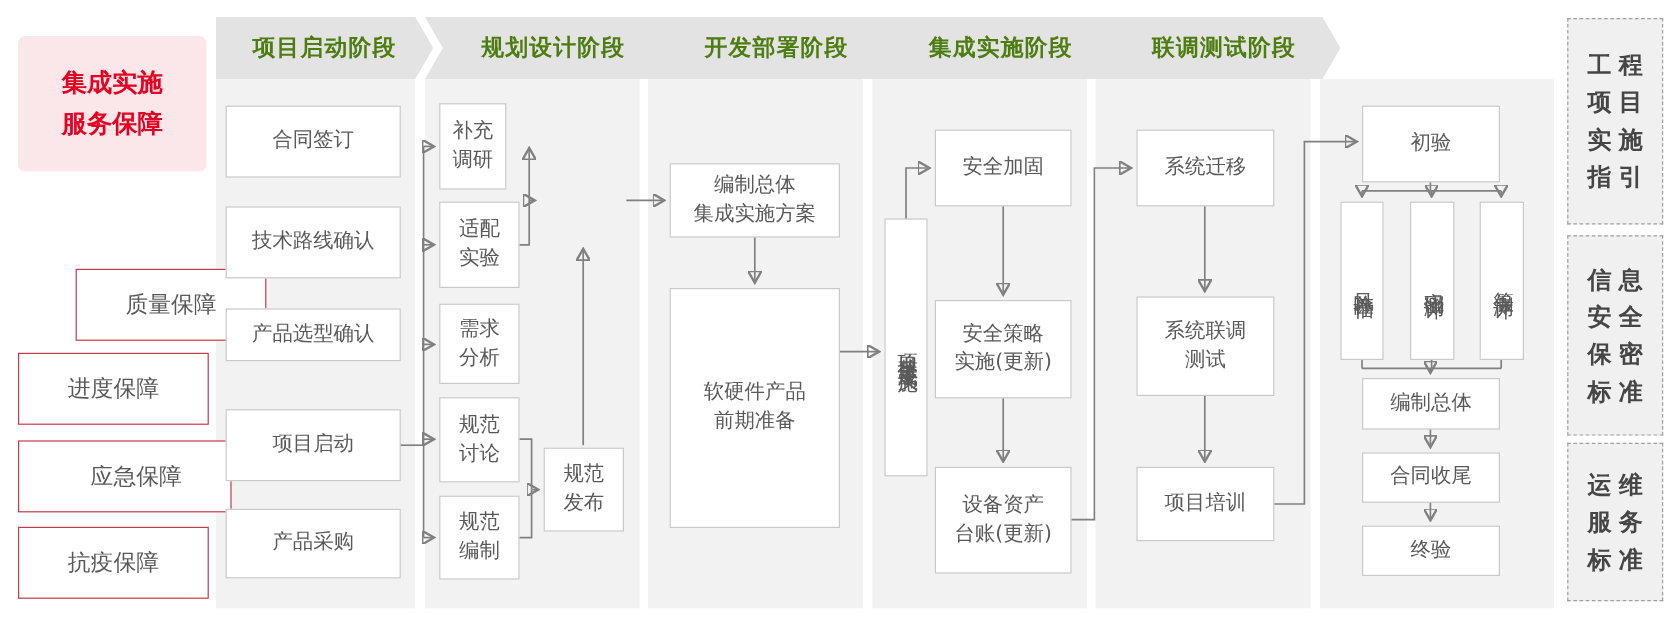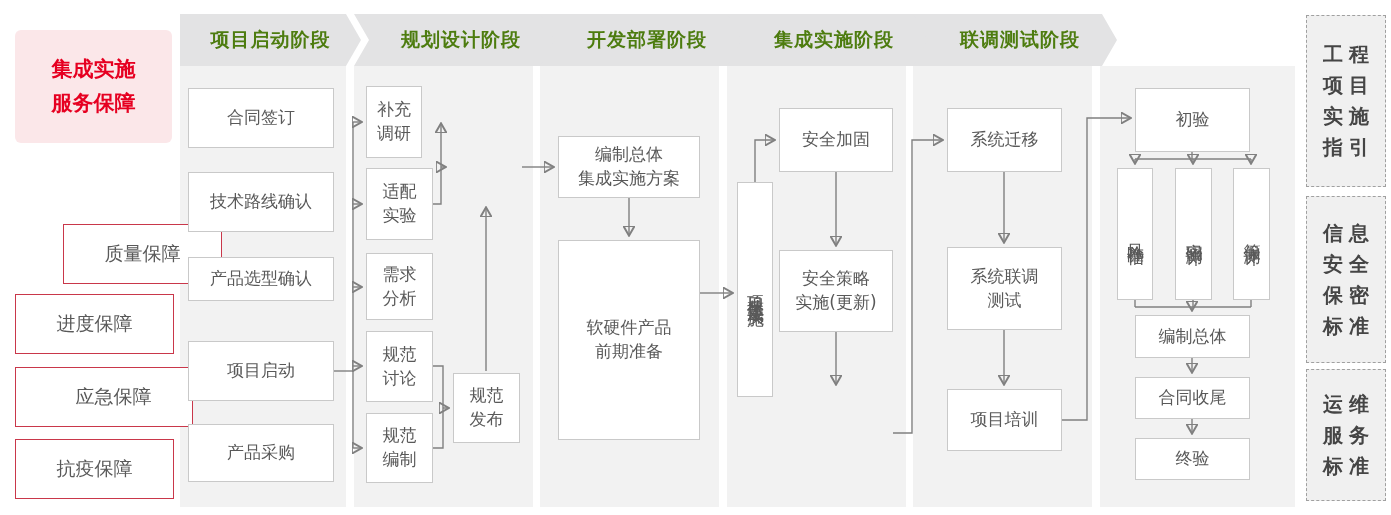--- a/index.html
+++ b/index.html
@@ -80,20 +80,22 @@
 
   <div class="box" style="left:558px;top:136px;width:142px;height:62px;">编制总体
 集成实施方案</div>
   <div class="box" style="left:558px;top:240px;width:142px;height:200px;">软硬件产品
 前期准备</div>
 
   <div class="box vbox" style="left:737px;top:182px;width:36px;height:215px;">项目整体集成实施</div>
   <div class="box" style="left:779px;top:108px;width:114px;height:64px;">安全加固</div>
   <div class="box" style="left:779px;top:250px;width:114px;height:82px;">安全策略
 实施(更新)</div>
+  <div class="box" style="left:779px;top:389px;width:114px;height:89px;">设备资产
+台账(更新)</div>
 
   <div class="box" style="left:947px;top:108px;width:115px;height:64px;">系统迁移</div>
   <div class="box" style="left:947px;top:247px;width:115px;height:83px;">系统联调
 测试</div>
   <div class="box" style="left:947px;top:389px;width:115px;height:62px;">项目培训</div>
 
   <div class="box" style="left:1135px;top:88px;width:115px;height:64px;">初验</div>
   <div class="box vbox" style="left:1117px;top:168px;width:36px;height:132px;">风险评估</div>
   <div class="box vbox" style="left:1175px;top:168px;width:37px;height:132px;">密码测评</div>
   <div class="box vbox" style="left:1233px;top:168px;width:37px;height:132px;">等保测评</div>

